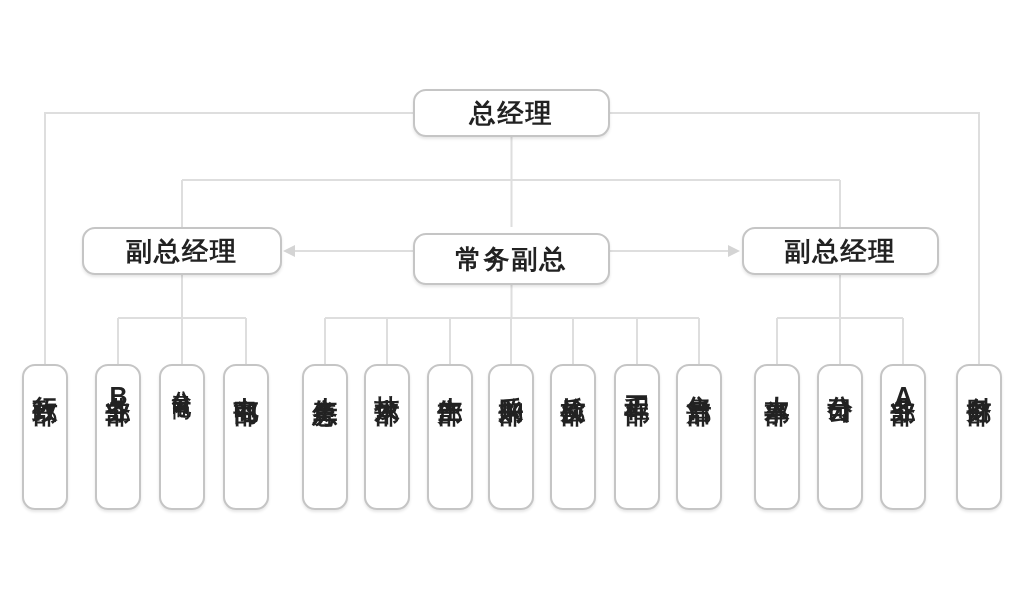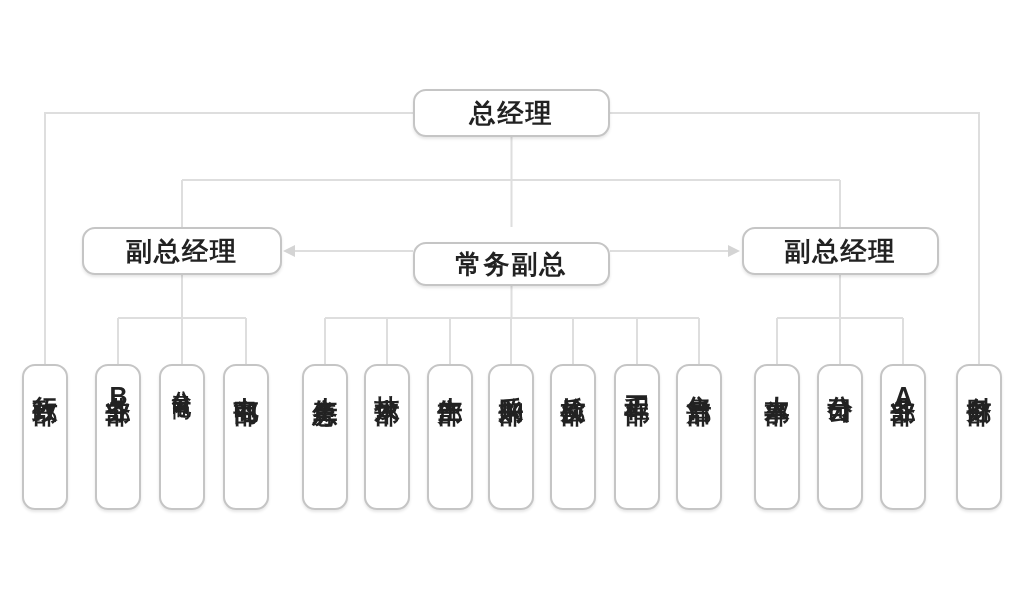--- a/index.html
+++ b/index.html
@@ -66,21 +66,21 @@
     <polygon class="arrowhead" points="740,251 728,245 728,257"></polygon>
     <path class="connector" d="M182,275 V318 M118,318 H246 M118,318 V364 M182,318 V364 M246,318 V364"></path>
     <path class="connector" d="M511.5,275 V318 M325,318 H699 M325,318 V364 M387,318 V364 M450,318 V364 M511,318 V364 M573,318 V364 M637,318 V364 M699,318 V364"></path>
     <path class="connector" d="M840,275 V318 M777,318 H903 M777,318 V364 M840,318 V364 M903,318 V364"></path>
   </svg>
 
   <div class="node h" style="left:413px;top:89px;width:197px;height:48px">总经理</div>
 
   <div class="node h" style="left:82px;top:227px;width:200px;height:48px">副总经理</div>
 
-  <div class="node h" style="left:413px;top:242px;width:197px;height:44px">常务副总</div>
+  <div class="node h" style="left:413px;top:233px;width:197px;height:52px">常务副总</div>
 
   <div class="node h" style="left:742px;top:227px;width:197px;height:48px">副总经理</div>
 
   <div class="node v" style="left:22px;top:364px;width:46px;height:146px">
     <span class="vtext">行政部</span>
   </div>
 
   <div class="node v" style="left:95px;top:364px;width:46px;height:146px">
     <span class="vtext">业务部B</span>
   </div>

